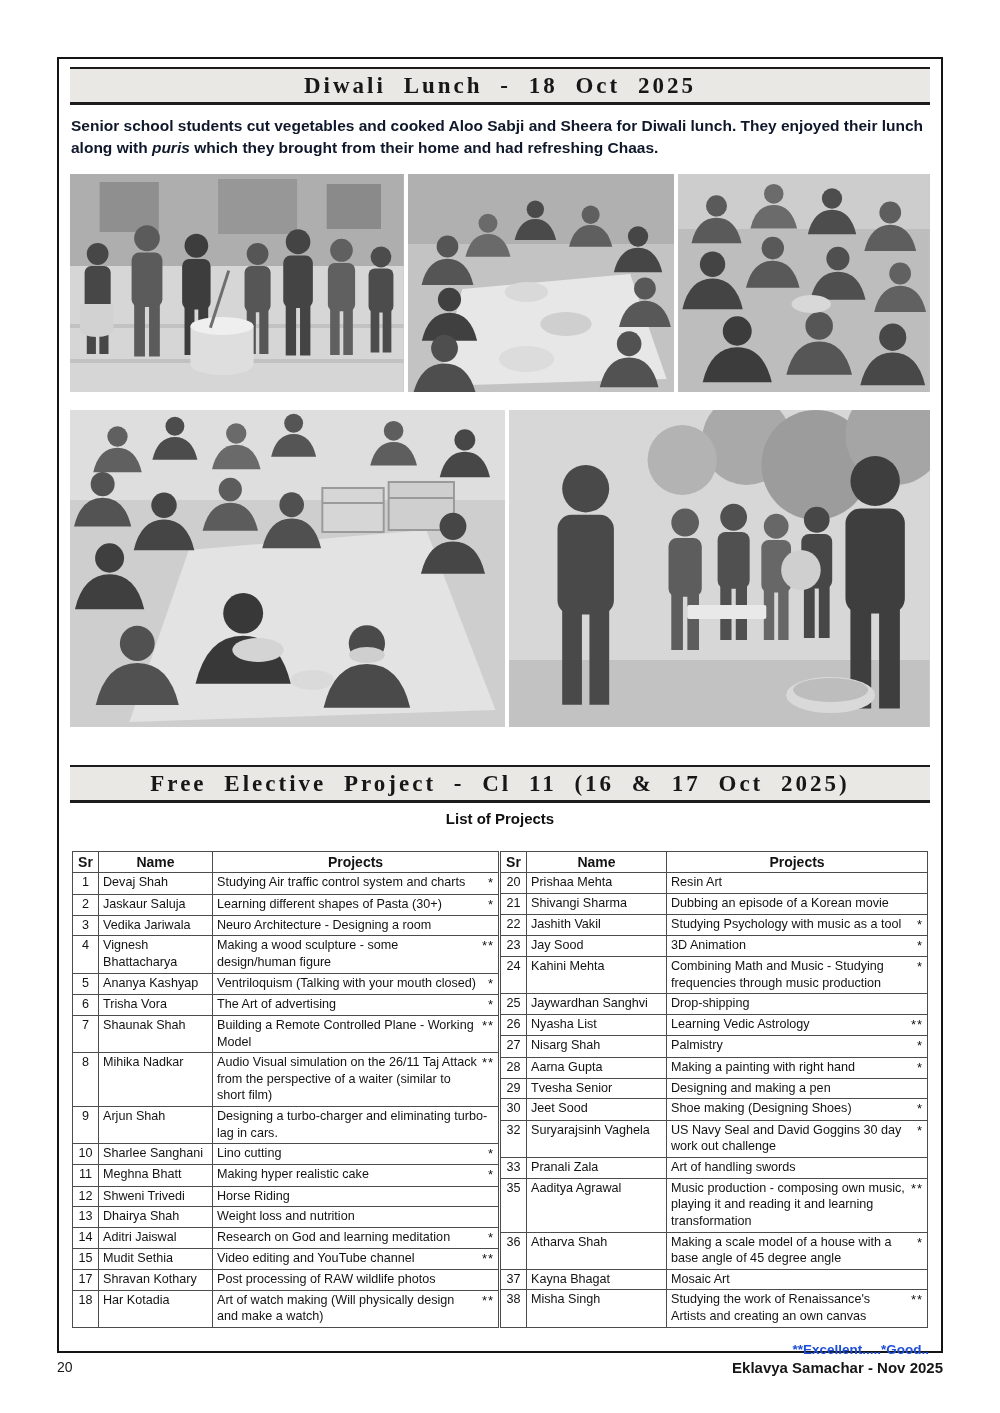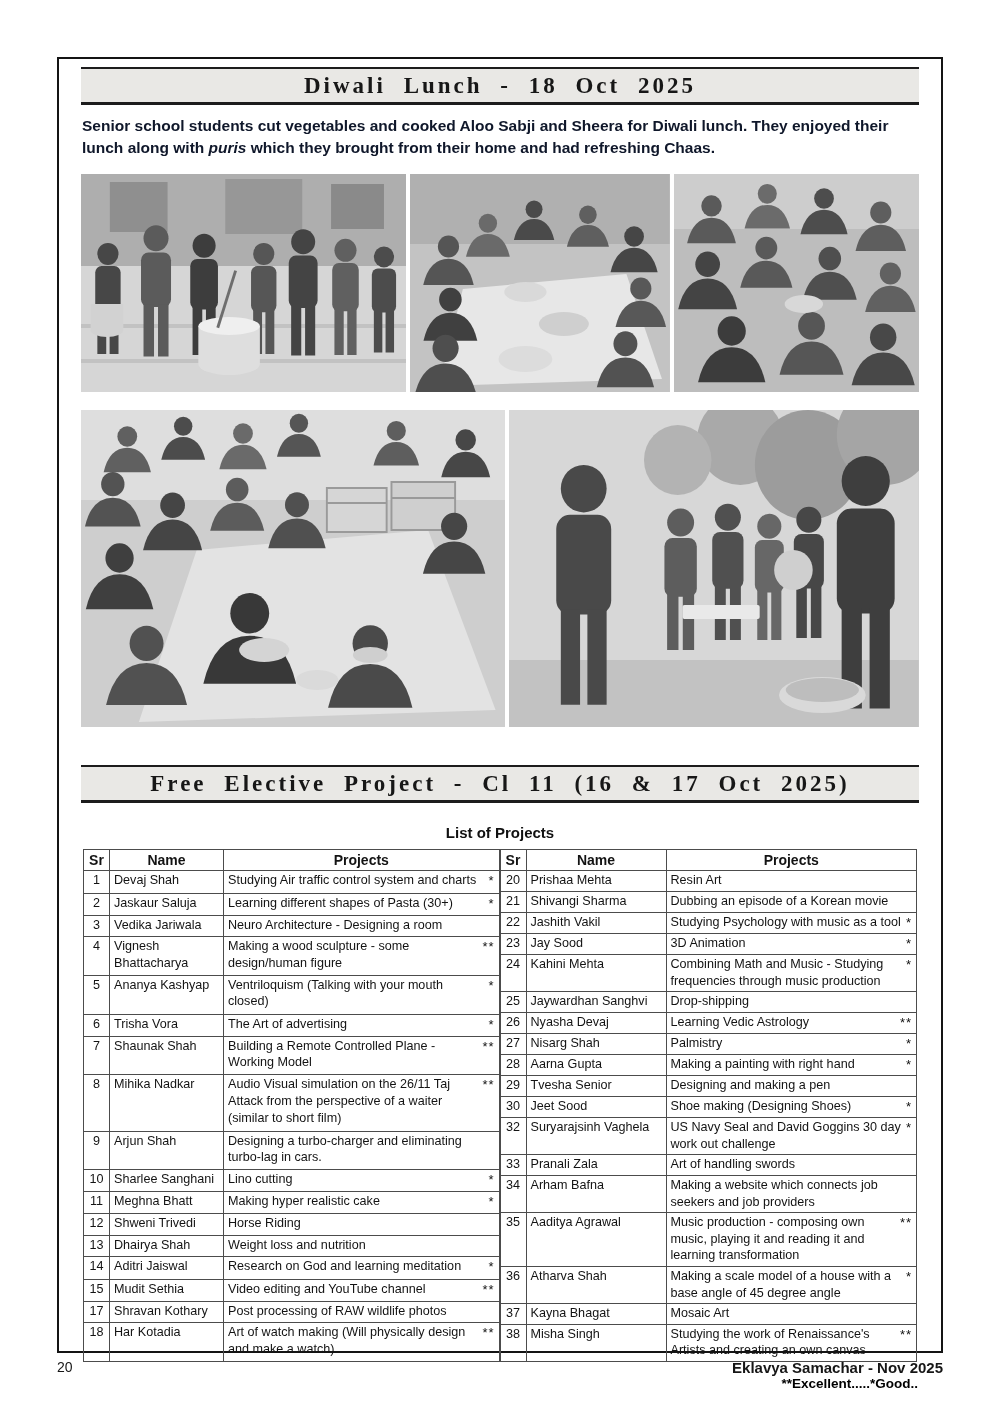--- a/index.html
+++ b/index.html
@@ -4,21 +4,21 @@
 <style>
   html,body{margin:0;padding:0;}
   body{
     width:1000px;height:1413px;position:relative;background:#ffffff;
     font-family:"Liberation Sans", sans-serif;color:#1a1a1a;
     -webkit-font-smoothing:antialiased;
   }
   .page{
     position:absolute;left:57px;top:57px;width:886px;height:1296px;
     border:2px solid #141414;background:#ffffff;box-sizing:border-box;
-    padding:0 22px;
+    padding:0 11px;
   }
   
   .band{
     margin-top:8px;background:#e9e8e5;
     border-top:2px solid #1c1c1c;border-bottom:3px solid #1c1c1c;
     height:33px;display:flex;align-items:center;justify-content:center;
   }
   .band-title{
     font-family:"Liberation Serif", serif;font-weight:700;font-size:23px;
     letter-spacing:3px;word-spacing:9px;color:#171717;white-space:nowrap;
@@ -35,43 +35,43 @@
   .photo{position:relative;overflow:hidden;background:#c9c9c9;}
   .photo svg{display:block;width:100%;height:100%;}
   .p1{flex:338 0 0;}
   .p2{flex:270 0 0;}
   .p3{flex:255 0 0;}
   .p4{flex:440 0 0;}
   .p5{flex:425 0 0;}
   
   .band.second{margin-top:38px;}
   .subtitle{
-    text-align:center;font-weight:700;font-size:15px;margin-top:21px;color:#111;
-  }
-  .tables{display:flex;justify-content:space-between;margin-top:8px;padding:0 2px;}
+    text-align:center;font-weight:700;font-size:15px;margin-top:7px;color:#111;
+  }
+  .tables{display:flex;justify-content:space-between;margin-top:24px;padding:0 2px;}
   table.projects{
     border-collapse:collapse;table-layout:fixed;
     font-size:12.6px;line-height:1.32;color:#131313;
   }
   table.left-t{width:427px;}
   table.right-t{width:428px;}
   table.projects th, table.projects td{
     border:1px solid #4c4c4c;padding:1px 4px 2px 4px;vertical-align:top;
     overflow:hidden;
   }
   table.projects th{
     font-size:14px;font-weight:700;text-align:center;padding:1px 2px;
   }
   col.c-sr{width:26px;}
   table.left-t col.c-name{width:114px;}
   table.right-t col.c-name{width:140px;}
   td.sr{text-align:center;padding-left:1px;padding-right:1px;}
   .stars{float:right;margin-left:4px;font-size:13px;letter-spacing:1px;}
   .note{
-    text-align:right;font-size:13.5px;font-weight:600;margin-top:14px;padding-right:1px;color:#000000;
+    text-align:right;font-size:13.5px;font-weight:600;margin-top:14px;padding-right:1px;color:#1d4ed8;
   }
   
   .footer{
     position:absolute;left:57px;right:57px;top:1359px;
     display:flex;justify-content:space-between;align-items:flex-start;
     font-size:15px;color:#161616;
   }
   .footer .pageno{font-size:14px;}
   .footer .issue{font-weight:600;}
   .hidden-defs{position:absolute;width:0;height:0;overflow:hidden;}
@@ -364,21 +364,21 @@
             <td>Kahini Mehta</td>
             <td><span class="stars">*</span>Combining Math and Music - Studying frequencies through music production</td>
           </tr>
           <tr>
             <td class="sr">25</td>
             <td>Jaywardhan Sanghvi</td>
             <td>Drop-shipping</td>
           </tr>
           <tr>
             <td class="sr">26</td>
-            <td>Nyasha Devaj</td>
+            <td>Nyasha List</td>
             <td><span class="stars">**</span>Learning Vedic Astrology</td>
           </tr>
           <tr>
             <td class="sr">27</td>
             <td>Nisarg Shah</td>
             <td><span class="stars">*</span>Palmistry</td>
           </tr>
           <tr>
             <td class="sr">28</td>
             <td>Aarna Gupta</td>
@@ -396,25 +396,20 @@
           </tr>
           <tr>
             <td class="sr">32</td>
             <td>Suryarajsinh Vaghela</td>
             <td><span class="stars">*</span>US Navy Seal and David Goggins 30 day work out challenge</td>
           </tr>
           <tr>
             <td class="sr">33</td>
             <td>Pranali Zala</td>
             <td>Art of handling swords</td>
-          </tr>
-          <tr>
-            <td class="sr">34</td>
-            <td>Arham Bafna</td>
-            <td>Making a website which connects job seekers and job providers</td>
           </tr>
           <tr>
             <td class="sr">35</td>
             <td>Aaditya Agrawal</td>
             <td><span class="stars">**</span>Music production - composing own music, playing it and reading it and learning transformation</td>
           </tr>
           <tr>
             <td class="sr">36</td>
             <td>Atharva Shah</td>
             <td><span class="stars">*</span>Making a scale model of a house with a base angle of 45 degree angle</td>

